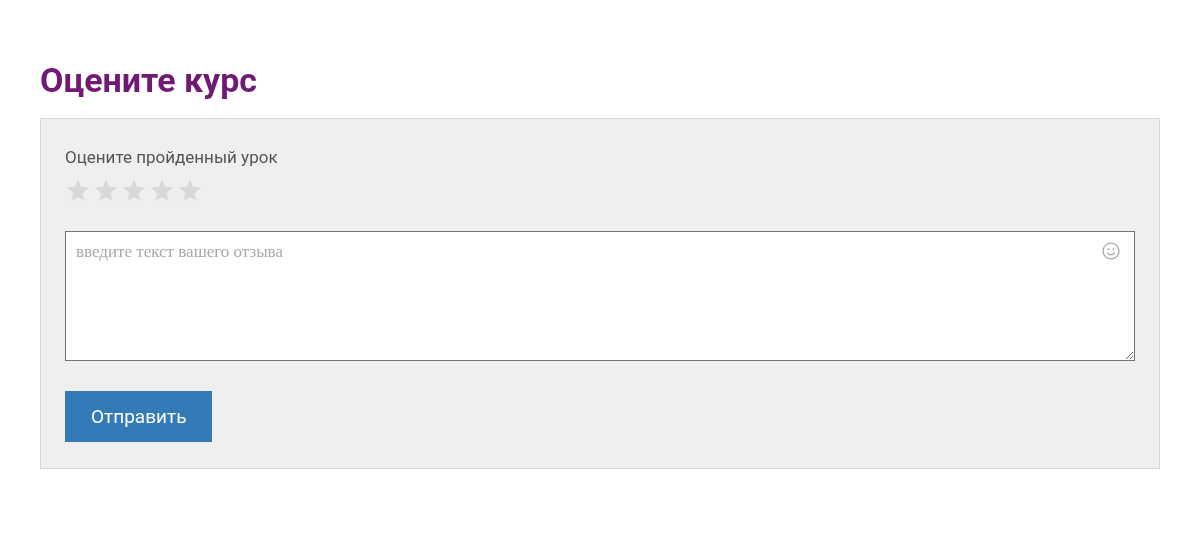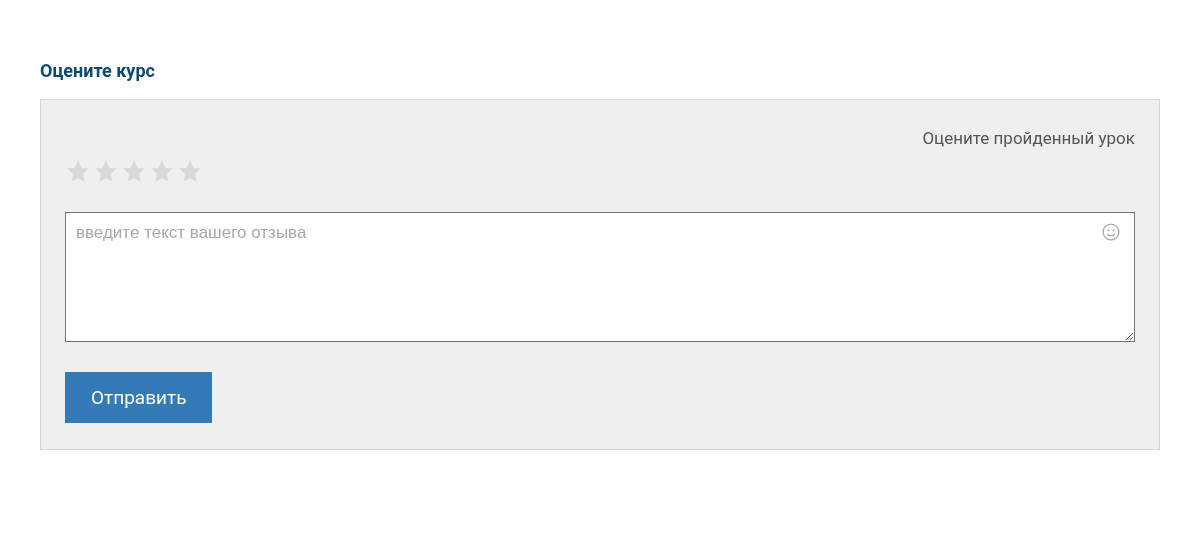--- a/index.html
+++ b/index.html
@@ -3,37 +3,36 @@
   <meta charset="utf-8">
   <style>
     * { box-sizing: border-box; margin: 0; padding: 0; }
     body {
       font-family: -apple-system, BlinkMacSystemFont, "Segoe UI", Roboto, Arial, sans-serif;
       background: #fff;
       padding: 60px 40px 40px 40px;
       width: 1200px;
     }
     .page-title {
-      font-size: 18px;
+      font-size: 34px;
       font-weight: 700;
-      color: #0c4a6e;
+      color: #701a75;
       margin-bottom: 18px;
     }
     .form-box {
       border: 1px solid #d5d5d5;
       background: #efefef;
       padding: 28px 24px 26px 24px;
     }
     .field-label {
       font-size: 17px;
       color: #555;
       font-weight: 400;
       margin-bottom: 10px;
       display: block;
-      text-align: right;
     }
     .rating-row {
       display: flex;
       gap: 2px;
       margin-bottom: 28px;
     }
     .star {
       width: 26px;
       height: 26px;
       cursor: pointer;
@@ -44,21 +43,21 @@
     .textarea-wrap {
       position: relative;
       margin-top: 6px;
       margin-bottom: 26px;
     }
     .review-textarea {
       width: 100%;
       height: 130px;
       padding: 10px 40px 10px 10px;
       font-size: 17px;
-      font-family: Liberation Sans, sans-serif;
+      font-family: Liberation Serif, serif;
       color: #333;
       background: #fff;
       border: 1px solid #737373;
       resize: vertical;
       outline: none;
     }
     .review-textarea::placeholder { color: #a8a8a8; }
     .emoji-btn {
       position: absolute;
       top: 10px;

